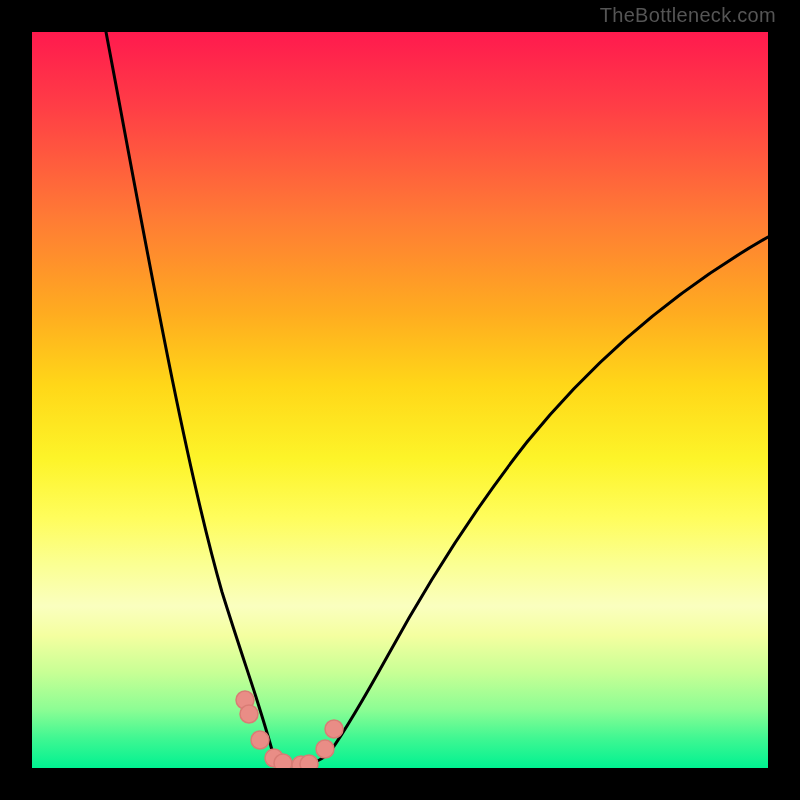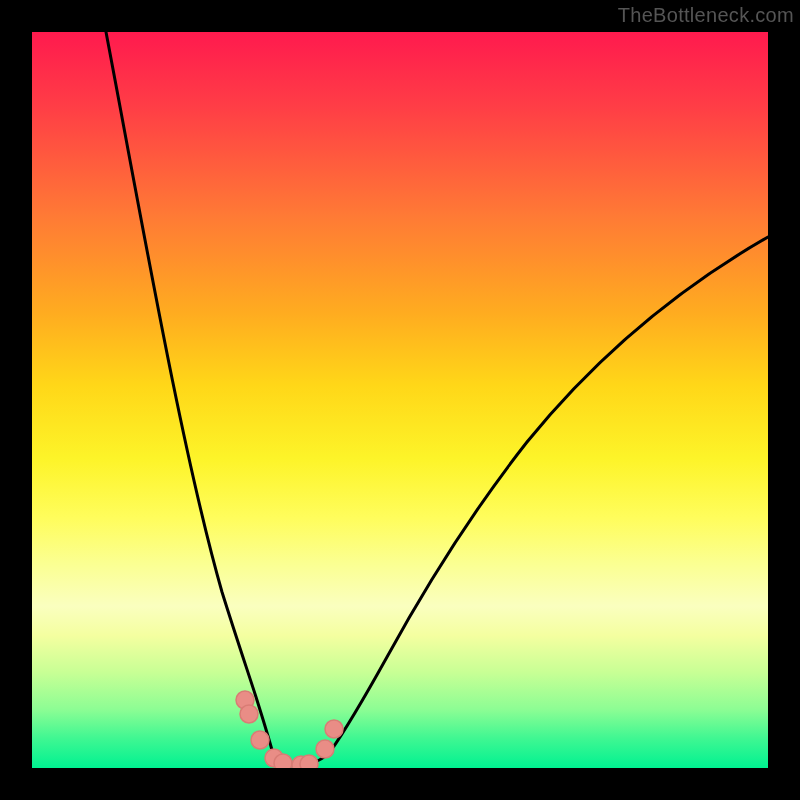--- a/index.html
+++ b/index.html
@@ -30,21 +30,21 @@
       #faffbf 78%,
       #f4ffa0 82%,
       #c8ff95 87%,
       #8dfd94 92%,
       #3ff792 96%,
       #00f291 100%);
     overflow: hidden;
   }
   .watermark {
     position: absolute;
-    right: 6px;
+    right: 24px;
     top: 4px;
     color: #555;
     font-size: 20px;
     font-weight: 500;
     z-index: 30;
     letter-spacing: 0.3px;
   }
   svg.curve {
     position: absolute;
     left: 0;

